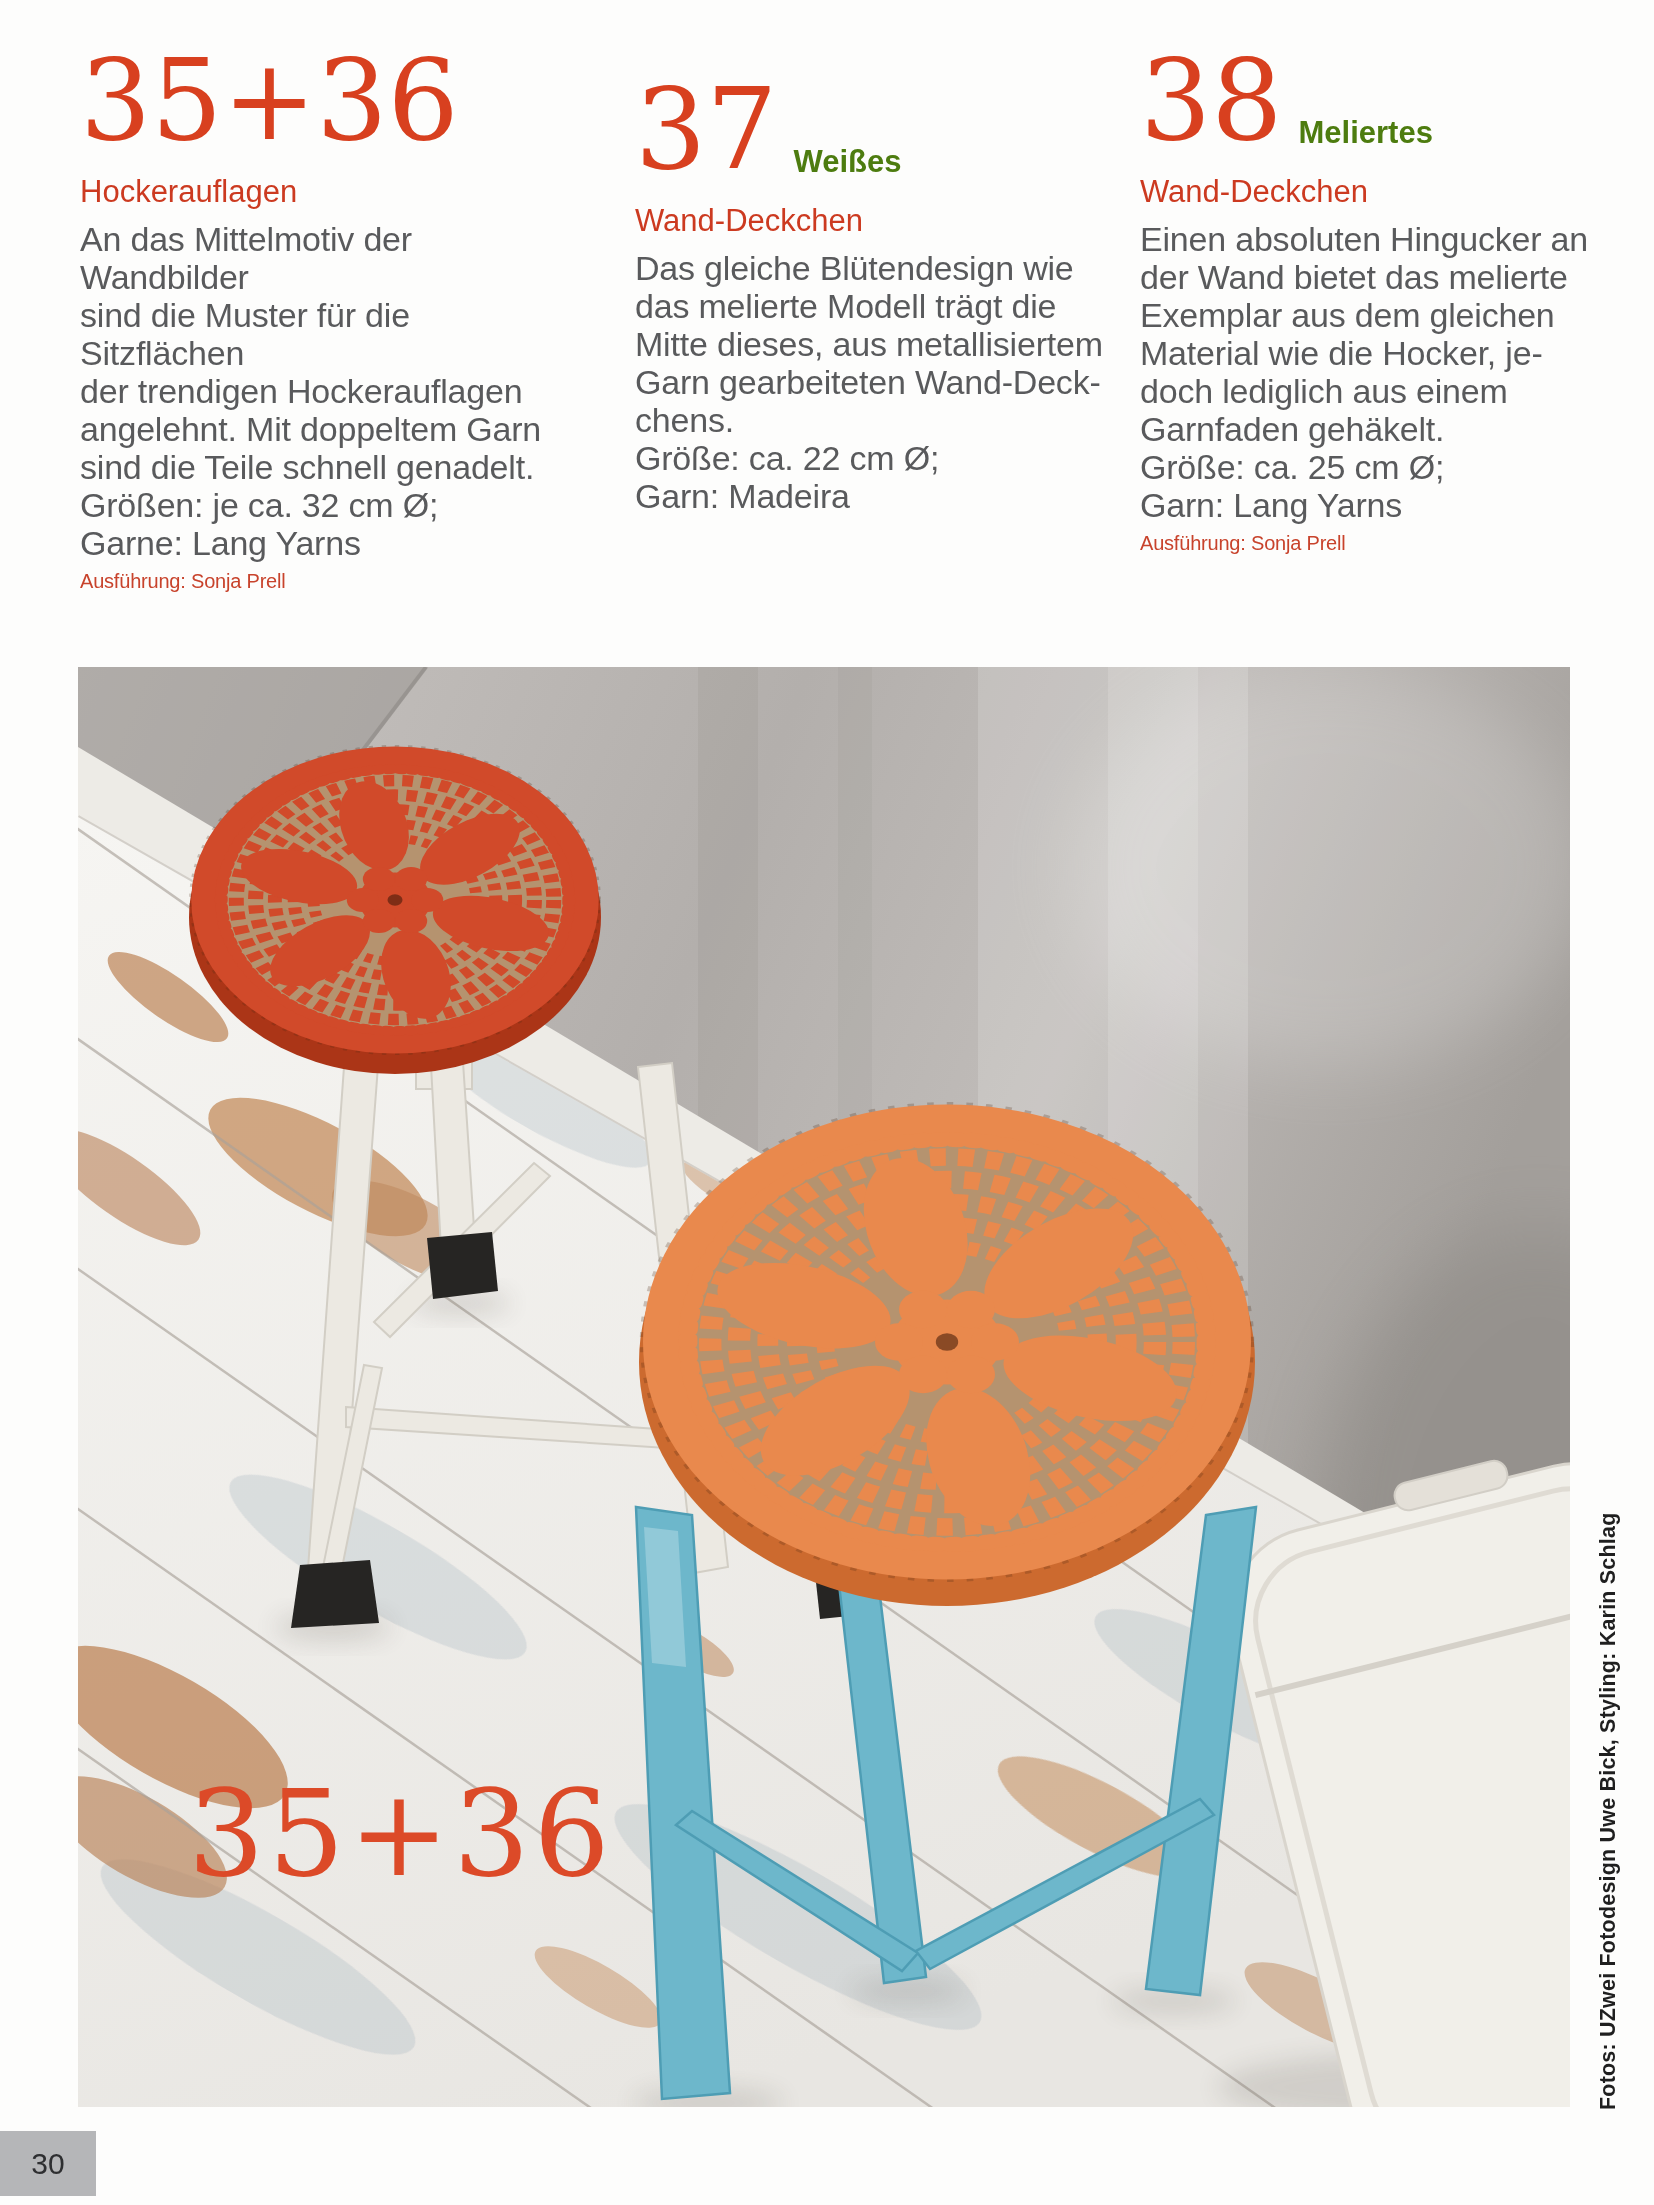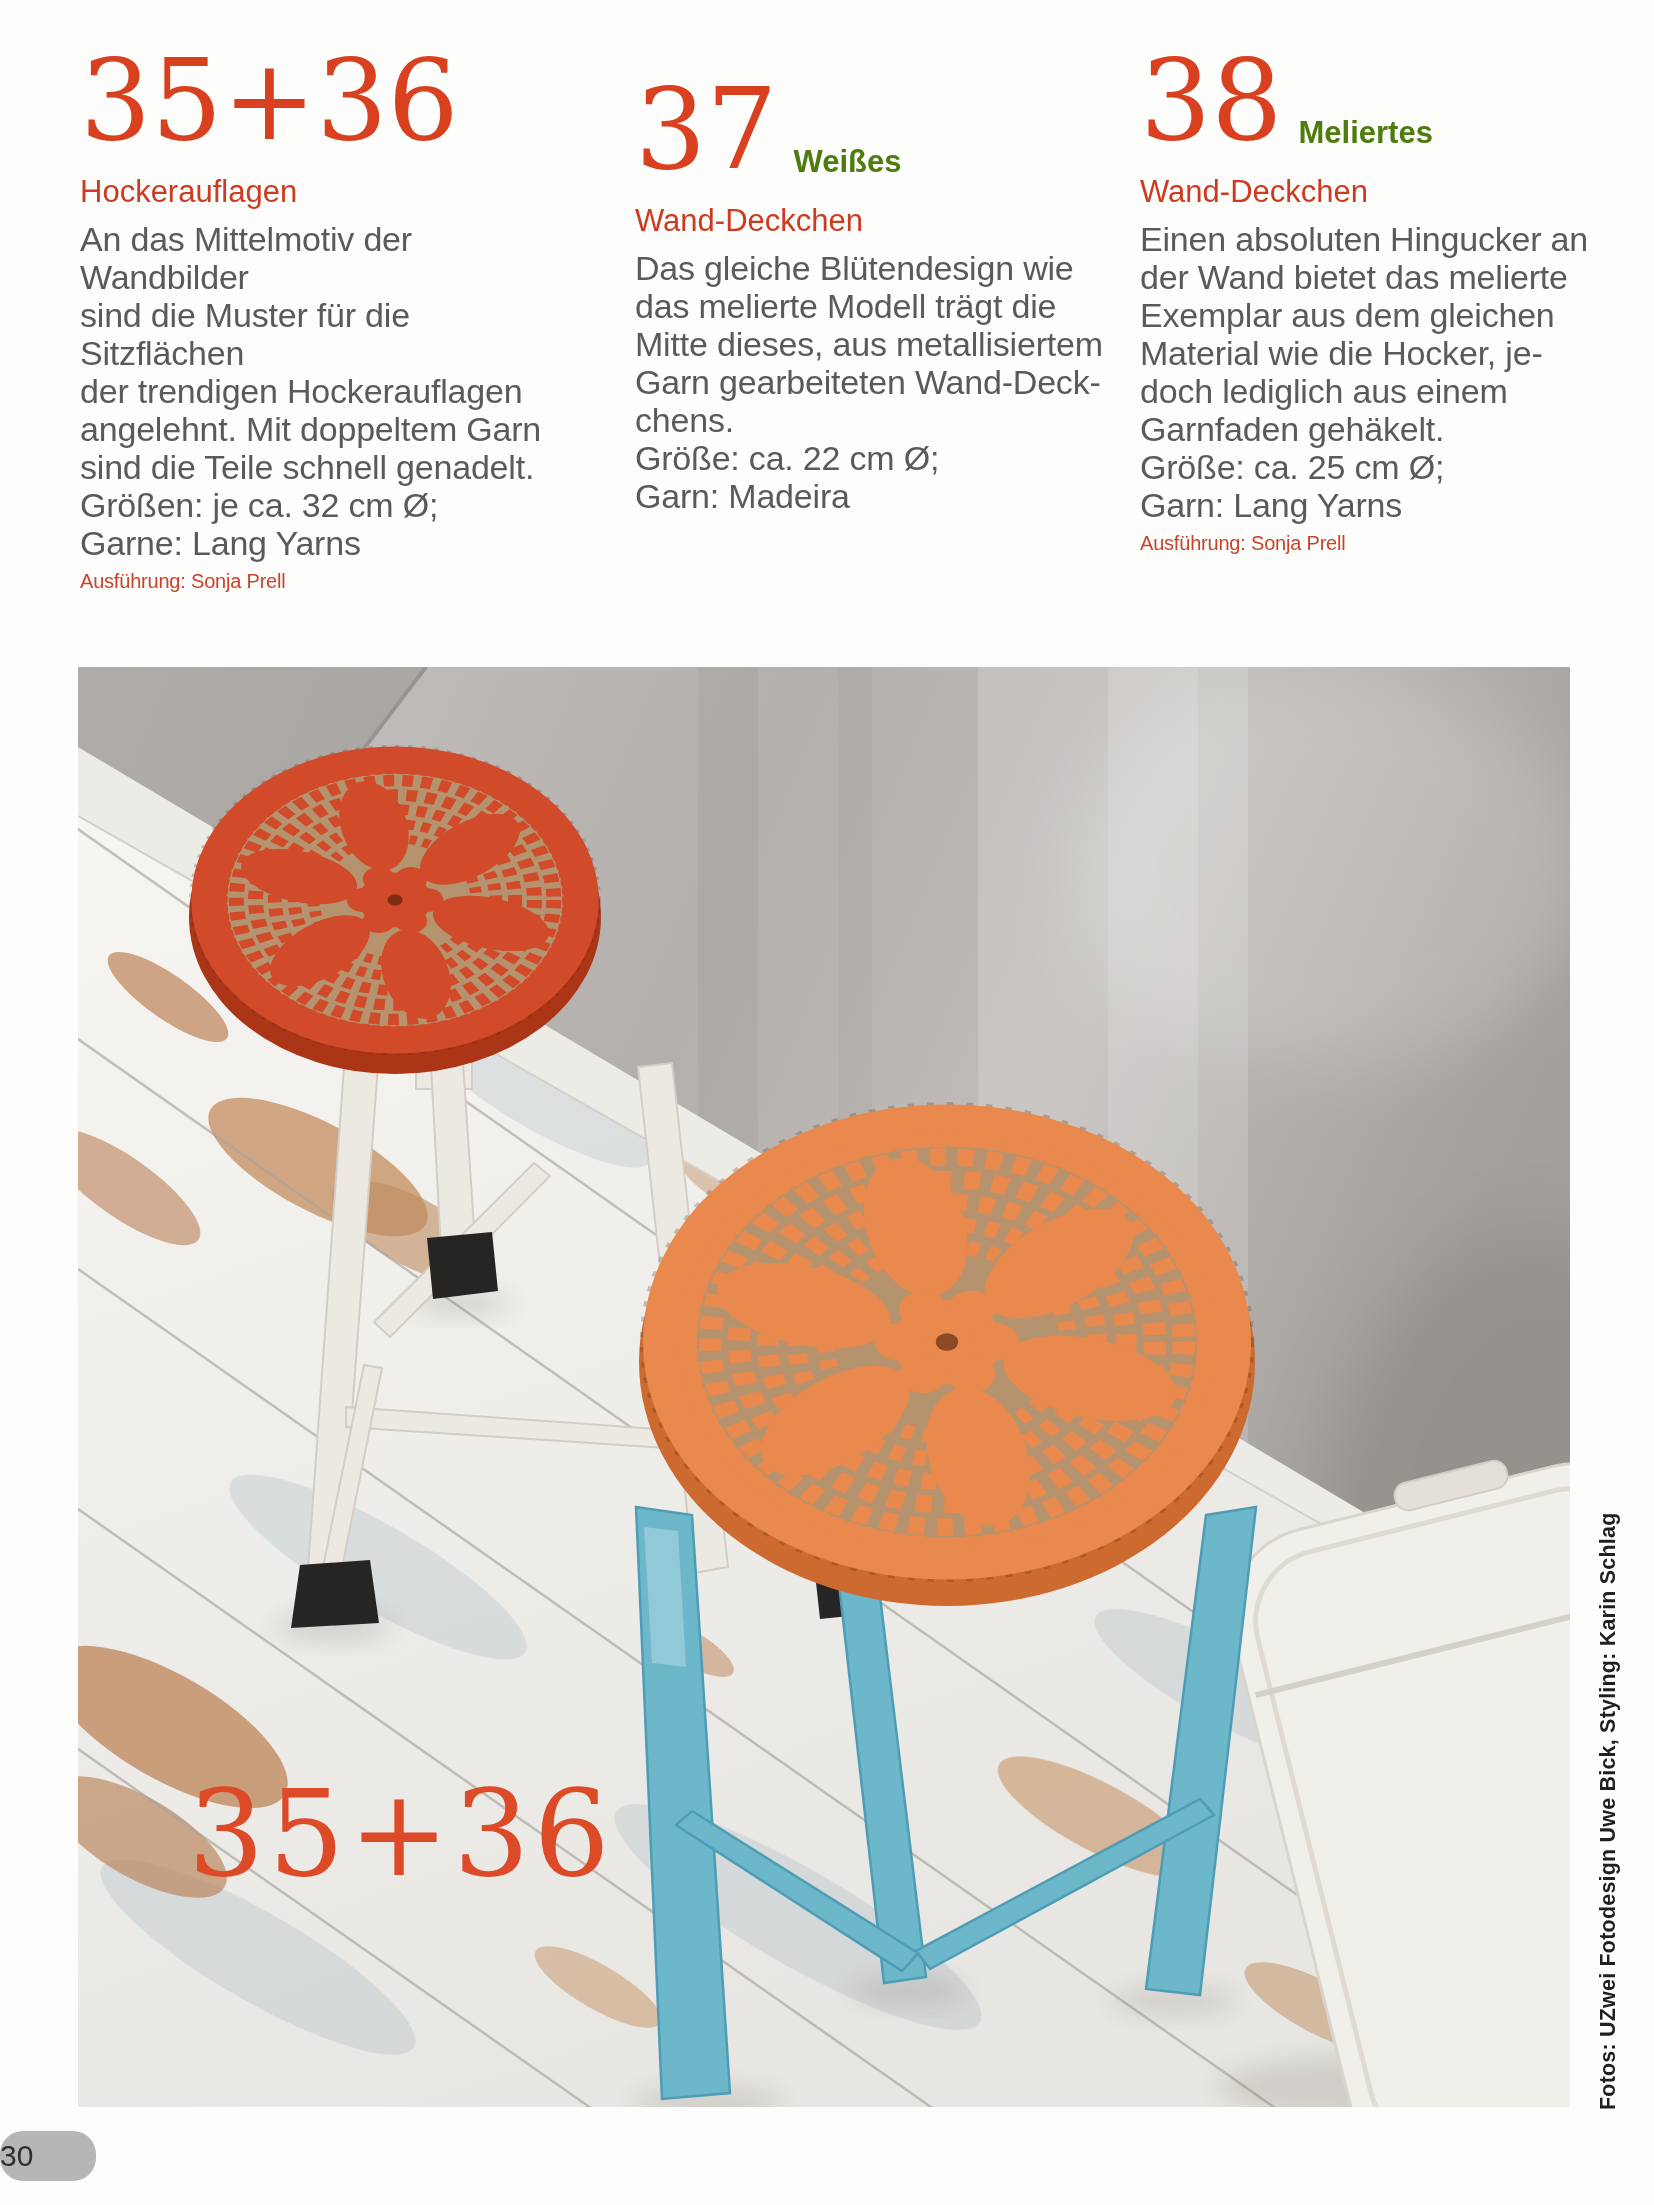--- a/index.html
+++ b/index.html
@@ -33,22 +33,22 @@
   #article-2{left:635px;width:500px;margin-top:29px;}
   #article-3{left:1140px;width:460px;}
   .photo-wrap{position:absolute;left:78px;top:667px;width:1492px;height:1440px;}
   .photo-credit{
     position:absolute;left:1596px;top:2110px;
     transform:rotate(-90deg);transform-origin:0 0;
     font-size:21.5px;font-weight:bold;color:#1f1f1f;white-space:nowrap;
     letter-spacing:0.2px;
   }
   .page-num-box{
-    position:absolute;left:0;top:2131px;width:96px;height:50px;
-    background:#b5b6b8;display:flex;align-items:center;border-radius:23px;
+    position:absolute;left:0;top:2131px;width:96px;height:65px;
+    background:#b5b6b8;display:flex;align-items:center;justify-content:center;
   }
   .page-num-box span{font-size:30px;color:#2e2f31;}
 </style>
 </head>
 <body>
 
 <div class="article" id="article-1">
   <div class="num-row">
     <span>35+36</span>
     <span class="num-suffix"></span>

